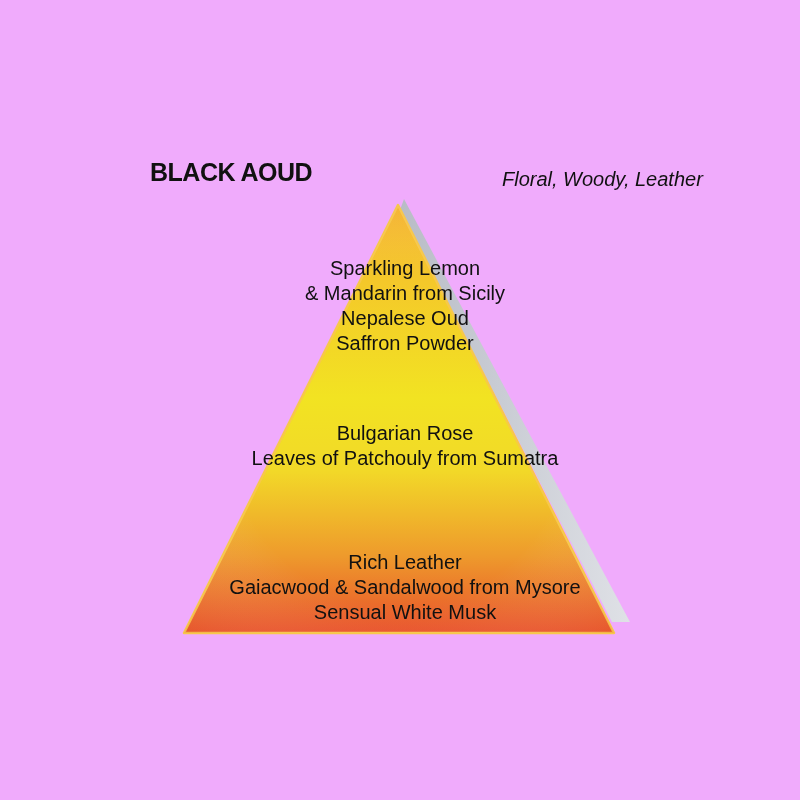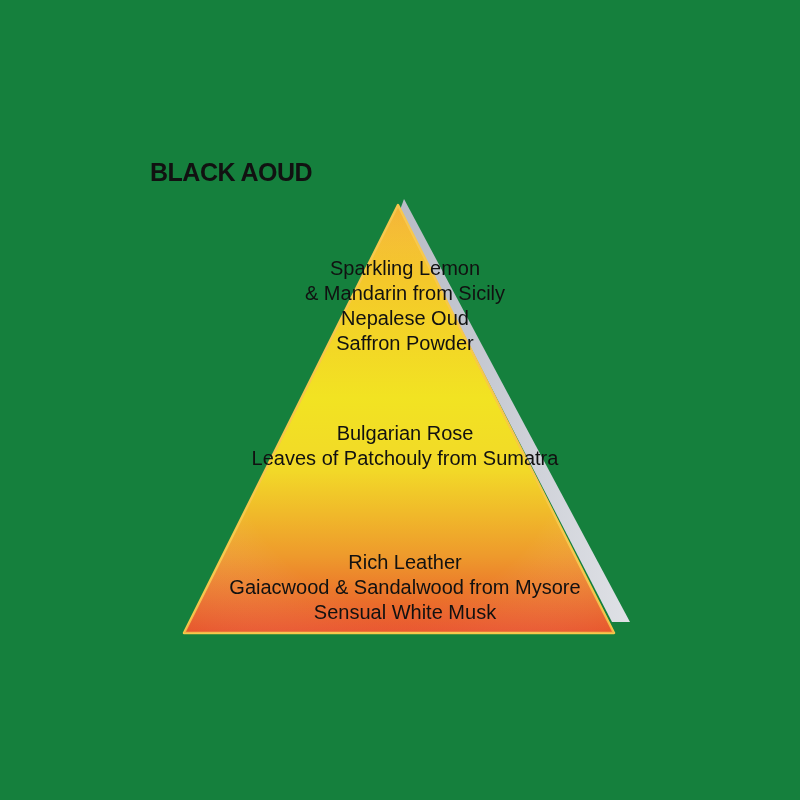--- a/index.html
+++ b/index.html
@@ -7,21 +7,21 @@
       padding: 0;
       width: 800px;
       height: 800px;
       background: #ffffff;
       overflow: hidden;
     }
     .stage {
       position: relative;
       width: 800px;
       height: 800px;
-      background: #15803d;
+      background: #f0abfc;
     }
     .title {
       position: absolute;
       left: 150px;
       top: 158px;
       font-family: "Liberation Sans", sans-serif;
       font-weight: bold;
       font-size: 25px;
       letter-spacing: -0.5px;
       color: #111111;
@@ -61,20 +61,21 @@
     .tier-top { top: 256px; }
     .tier-middle { top: 421px; }
     .tier-base { top: 550px; }
   </style>
 </head>
 <body>
 
 <div class="stage">
 
   <div class="title">BLACK AOUD</div>
+  <div class="subtitle">Floral, Woody, Leather</div>
 
   <svg class="pyramid" viewBox="0 0 800 800">
     <defs>
       <linearGradient id="pyrGrad" x1="0" y1="0" x2="0" y2="1" gradientUnits="objectBoundingBox">
         <stop offset="0" stop-color="#f5b52a"></stop>
         <stop offset="0.18" stop-color="#f4c82a"></stop>
         <stop offset="0.45" stop-color="#f2e322"></stop>
         <stop offset="0.62" stop-color="#f2d928"></stop>
         <stop offset="0.82" stop-color="#ee9a2c"></stop>
         <stop offset="1" stop-color="#e8502a"></stop>

